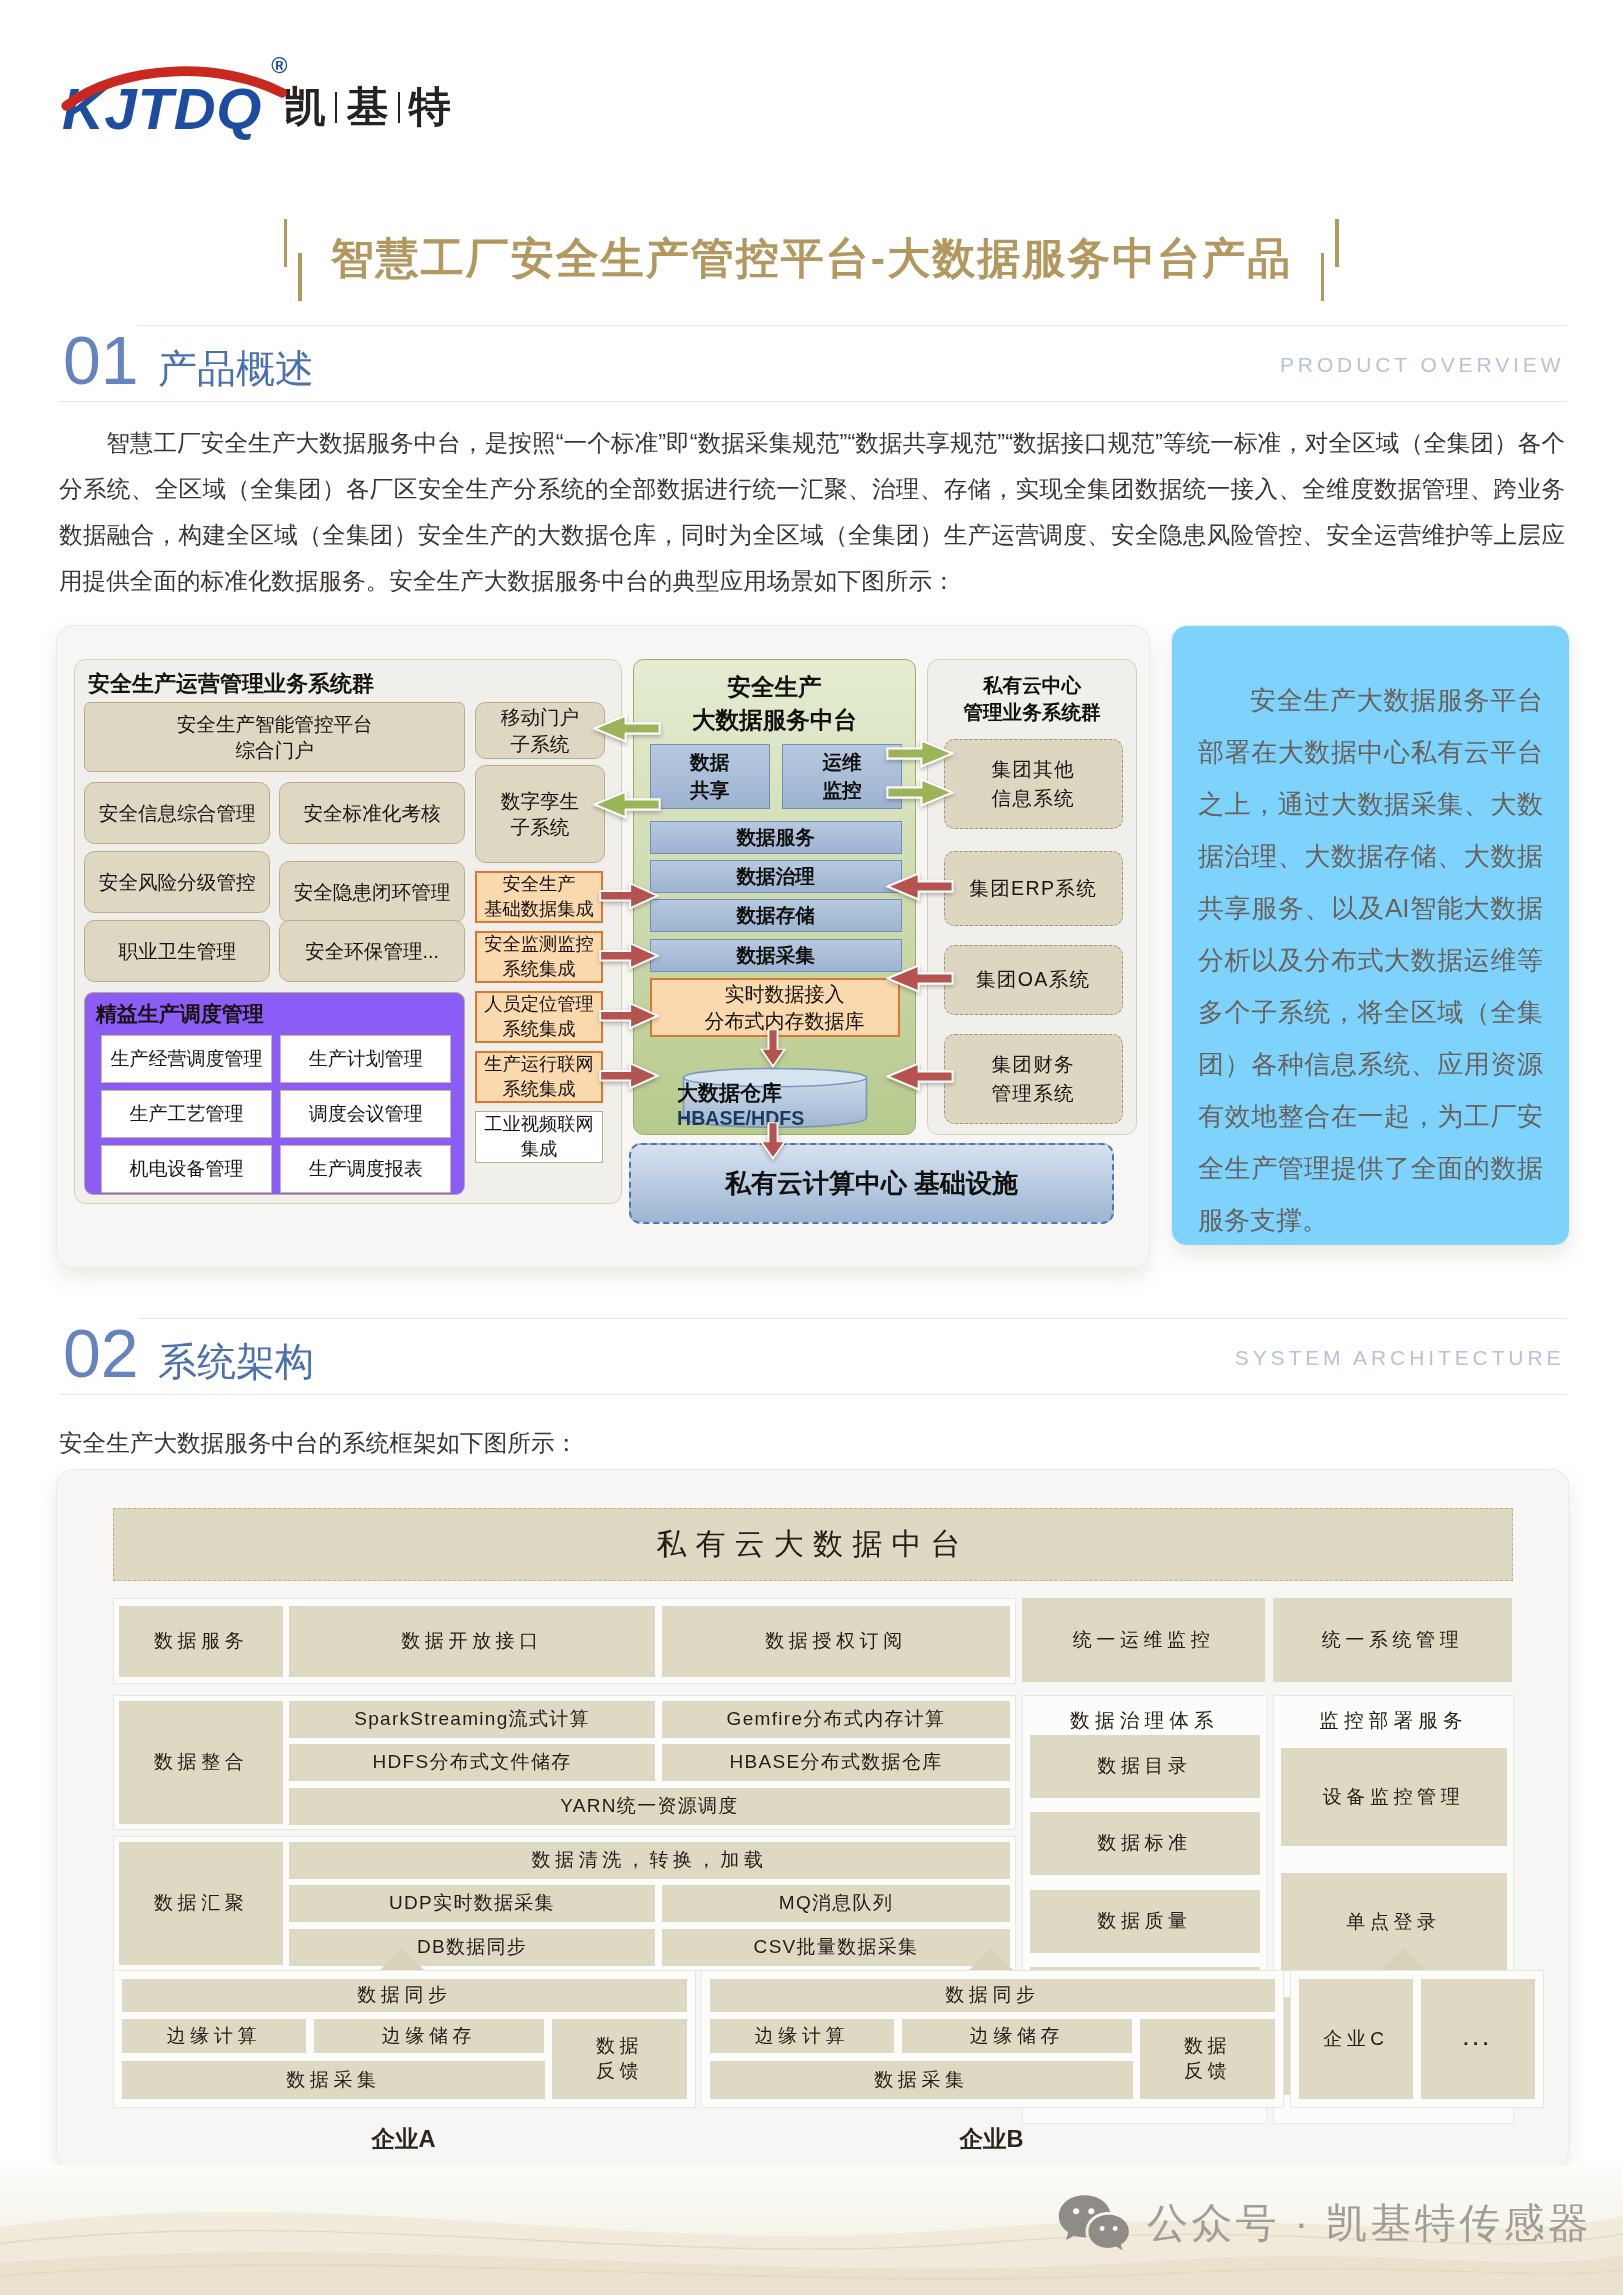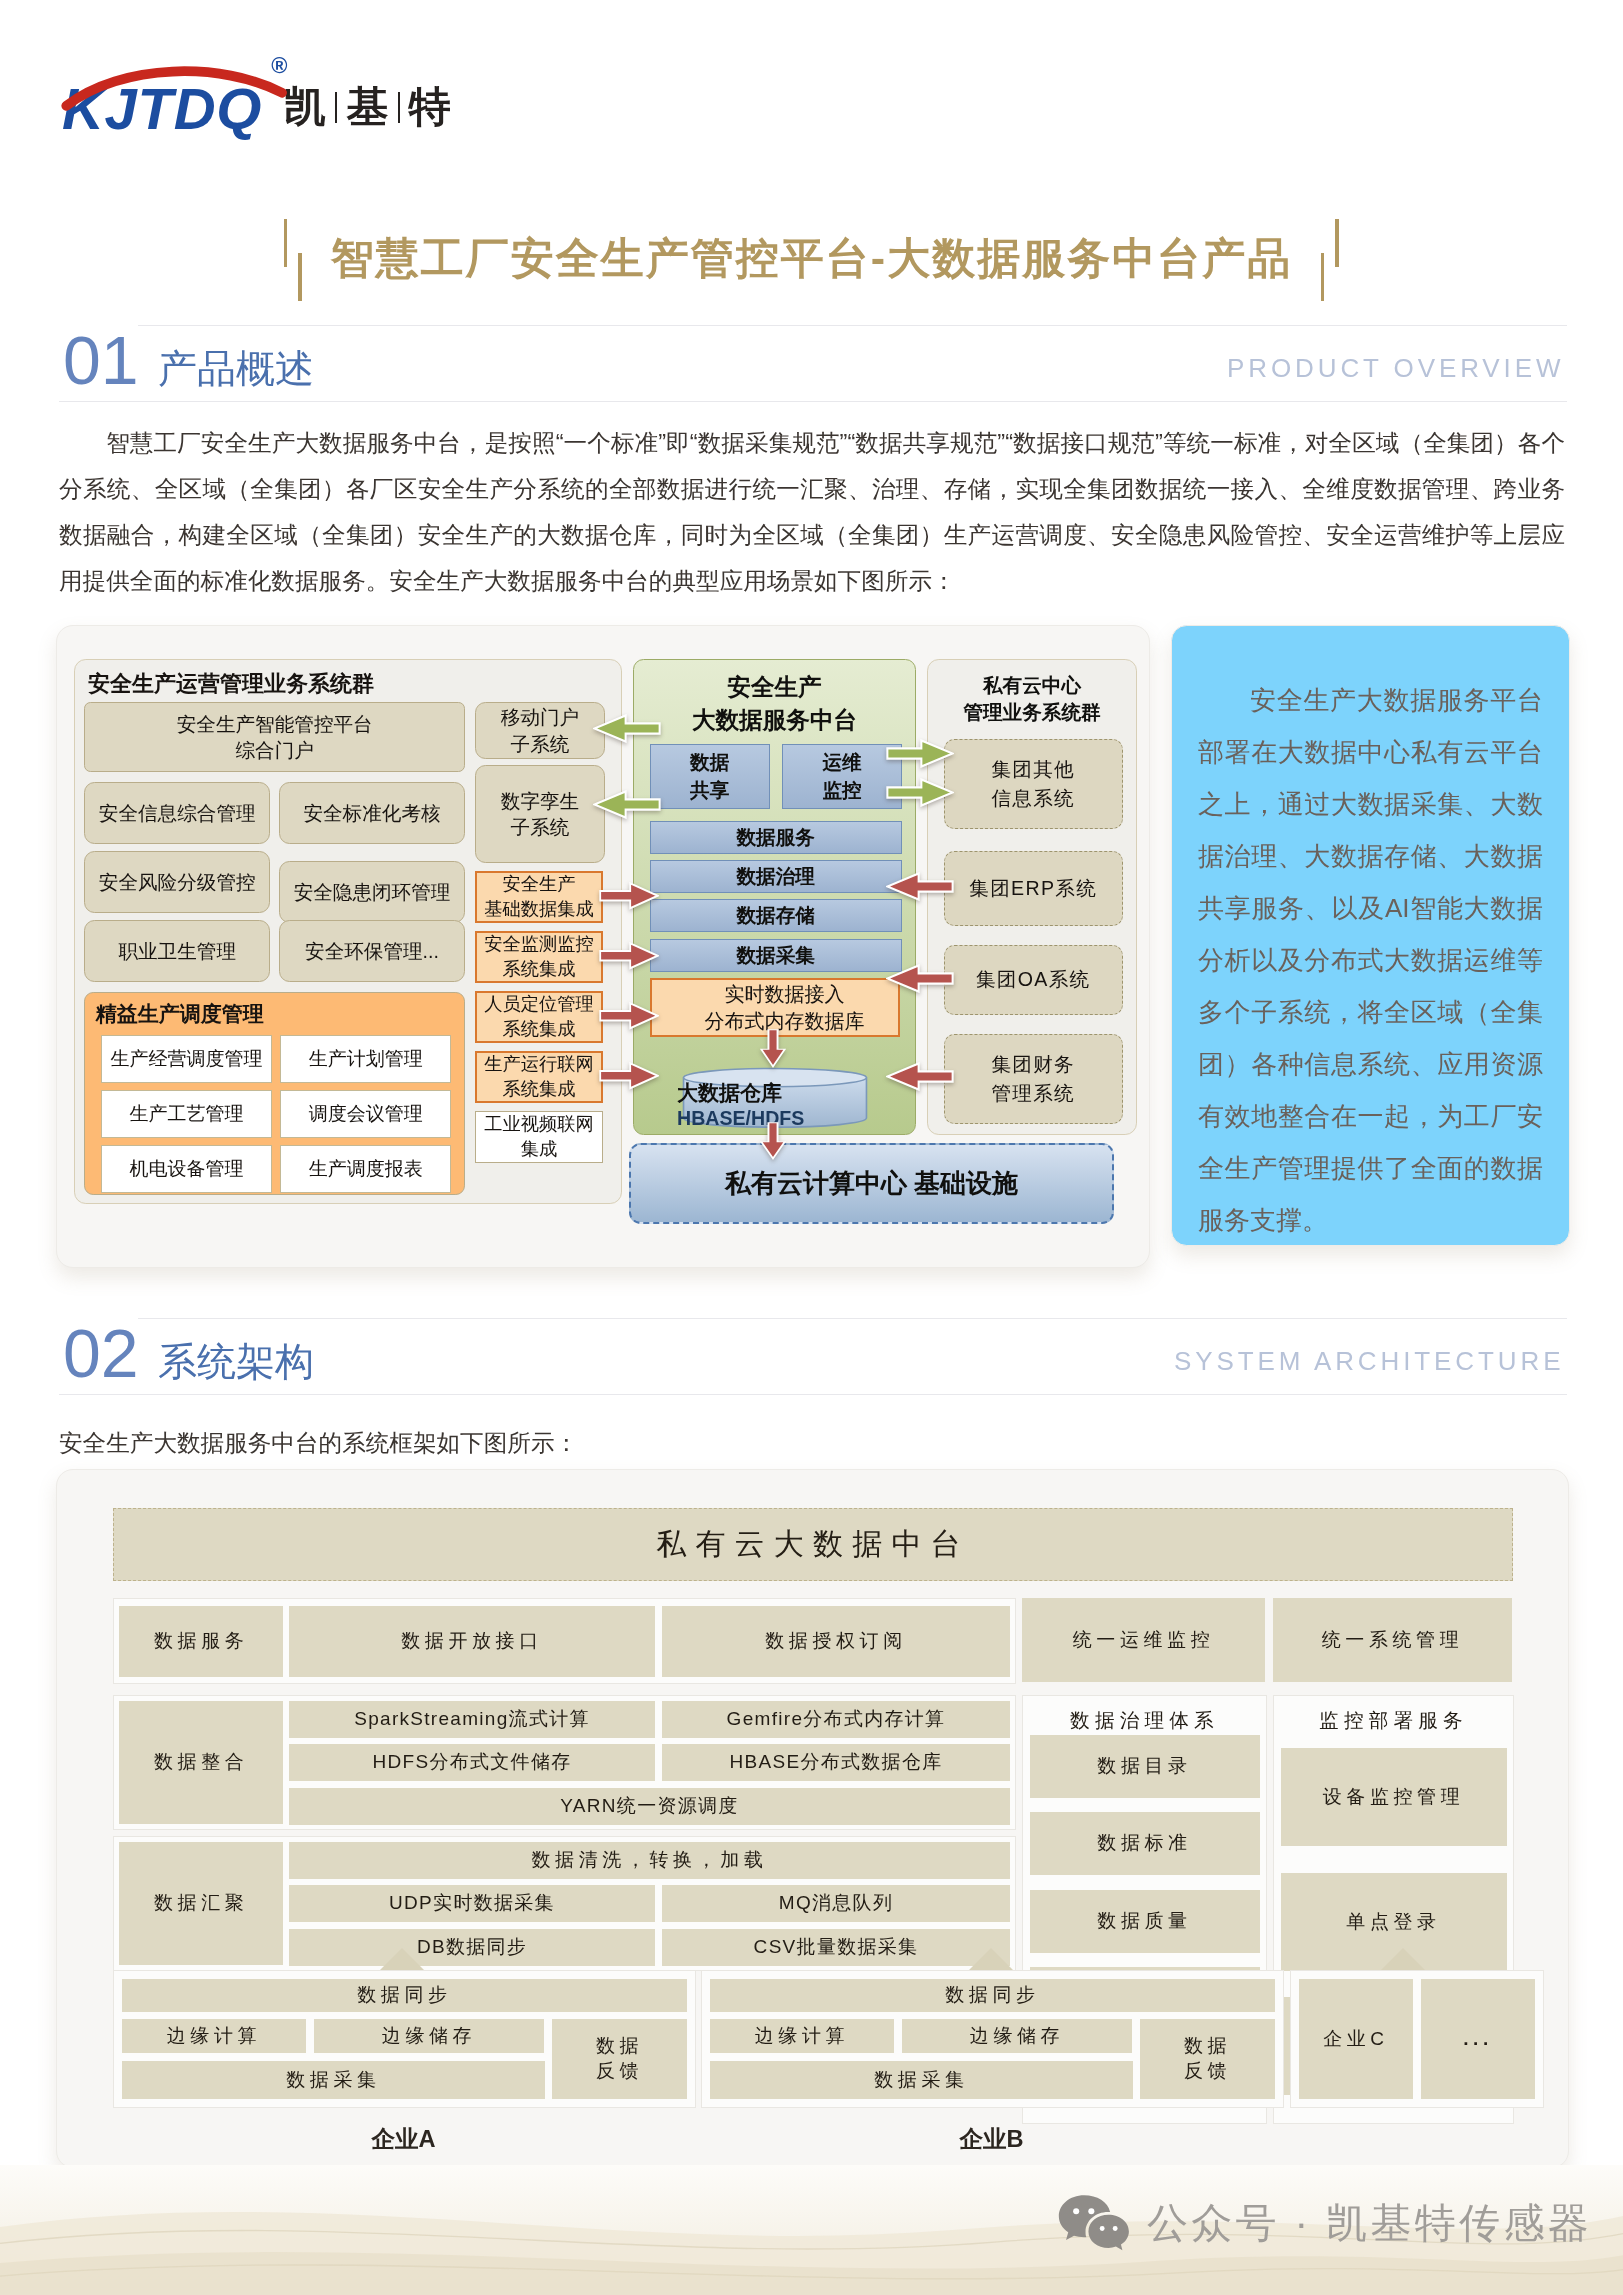--- a/index.html
+++ b/index.html
@@ -22,34 +22,34 @@
   .banner h1{margin:0;font-size:43px;font-weight:bold;color:#b2985f;letter-spacing:2px;}
   .decor{position:relative;width:22px;height:86px;display:inline-block;}
   .decor i{position:absolute;width:3.3px;height:48px;background:#b2985f;}
 
   
   .sec{position:absolute;left:59px;width:1508px;height:77px;}
   .sec .topline{position:absolute;left:79px;right:0;top:0;height:1.3px;background:#e8e8ec;}
   .sec .botline{position:absolute;left:0;right:0;bottom:0;height:1.3px;background:#e8e8ec;}
   .sec .num{position:absolute;left:3.9px;top:-3.9px;font-size:68px;color:#6584bd;line-height:1.15;}
   .sec .ttl{position:absolute;left:99px;top:17px;font-size:39px;color:#4a70ad;}
-  .sec .sub{position:absolute;right:2.6px;top:27.5px;font-size:26px;color:#b7c2d8;letter-spacing:3.9px;}
+  .sec .sub{position:absolute;right:2.6px;top:27.5px;font-size:21px;color:#b7c2d8;letter-spacing:3.9px;}
 
   .para{position:absolute;font-size:23.6px;line-height:1.95;color:#3b3531;text-align:justify;text-indent:2em;}
 
   
   .card{position:absolute;background:#f7f6f4;border:0.7px solid #edebe7;border-radius:17px;box-shadow:0 9.2px 19.6px rgba(140,125,95,.16);}
 
   
   .p-gray{position:absolute;background:#f0efeb;border:0.7px solid #d8cfb6;border-radius:11.8px;}
   .p-green{position:absolute;background:linear-gradient(180deg,#e5ecd2,#b7ca8d);border:0.7px solid #9cab66;border-radius:10.5px;}
   .ptitle{position:absolute;font-size:22px;font-weight:bold;color:#171310;}
   .tan{position:absolute;background:#ded8c2;border:1.3px solid #b9ad8a;border-radius:6.5px;display:flex;align-items:center;justify-content:center;text-align:center;font-size:19.6px;color:#171310;line-height:1.35;}
   .tan.round{border-radius:10.5px;}
-  .lean{position:absolute;background:#fdba74;border:1.3px solid #b9ad8a;border-radius:9.2px;}
+  .lean{position:absolute;background:#8b5cf6;border:1.3px solid #b9ad8a;border-radius:9.2px;}
   .wbox{position:absolute;background:#fff;border:1.3px solid #c3b996;display:flex;align-items:center;justify-content:center;text-align:center;font-size:19px;color:#171310;}
   .obox{position:absolute;background:#fbd9ae;border:2px solid #d9782e;display:flex;align-items:center;justify-content:center;text-align:center;font-size:18.3px;color:#171310;line-height:1.35;padding:0 5.2px;box-sizing:border-box;}
   .vbox{position:absolute;background:#fff;border:1.3px solid #b9ad8a;display:flex;align-items:center;justify-content:center;text-align:center;font-size:18.3px;color:#171310;line-height:1.35;padding:0 5.2px;box-sizing:border-box;}
   .blue{position:absolute;background:linear-gradient(180deg,#b7c9e0,#9db3d0);border:1.3px solid #7190b8;display:flex;align-items:center;justify-content:center;text-align:center;font-size:19.6px;font-weight:bold;color:#10100e;line-height:1.4;}
   .gtitle{position:absolute;left:0;right:0;text-align:center;font-size:23.6px;font-weight:bold;color:#10100e;line-height:1.4;}
   .dashed{position:absolute;background:#ddd7c1;border:1.3px dashed #9d946d;border-radius:10.5px;display:flex;align-items:center;justify-content:center;text-align:center;font-size:19.6px;color:#171310;line-height:1.5;letter-spacing:1.3px;}
   .infra{position:absolute;background:linear-gradient(180deg,#d7e2f0,#9cb6d2);border:2px dashed #4c77ae;border-radius:11.8px;display:flex;align-items:center;justify-content:center;font-size:26px;font-weight:bold;color:#10100e;}
   .cyl{position:absolute;}
   .cyl .txt{position:absolute;left:0;right:0;top:13px;line-height:1.25;}
   .cyl .t1{font-size:21px;font-weight:bold;color:#10100e;}

